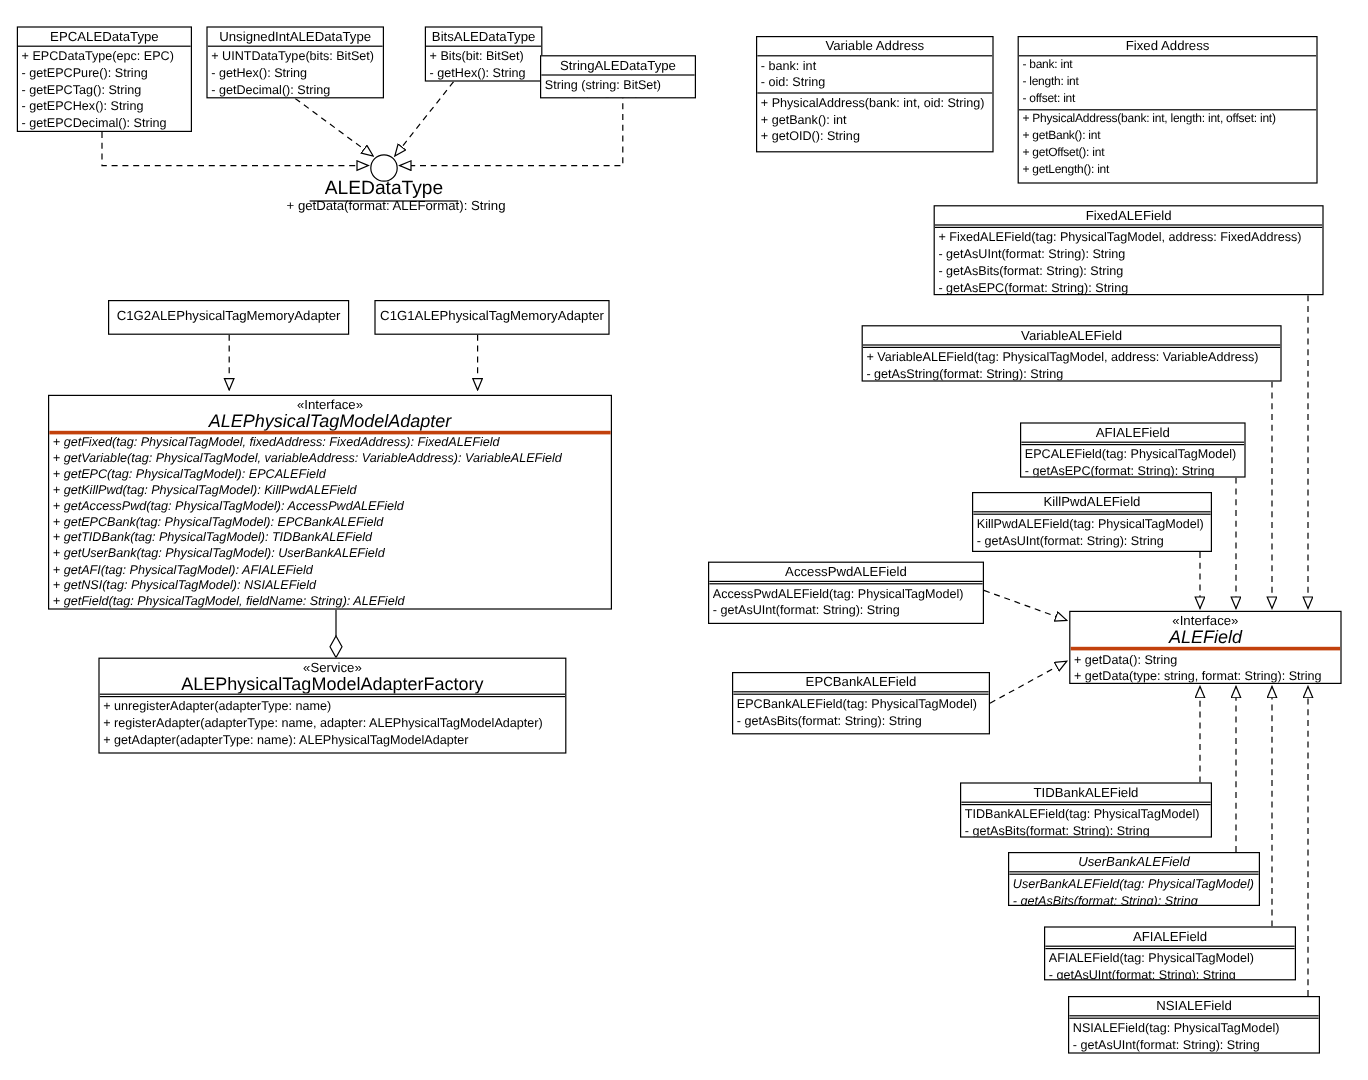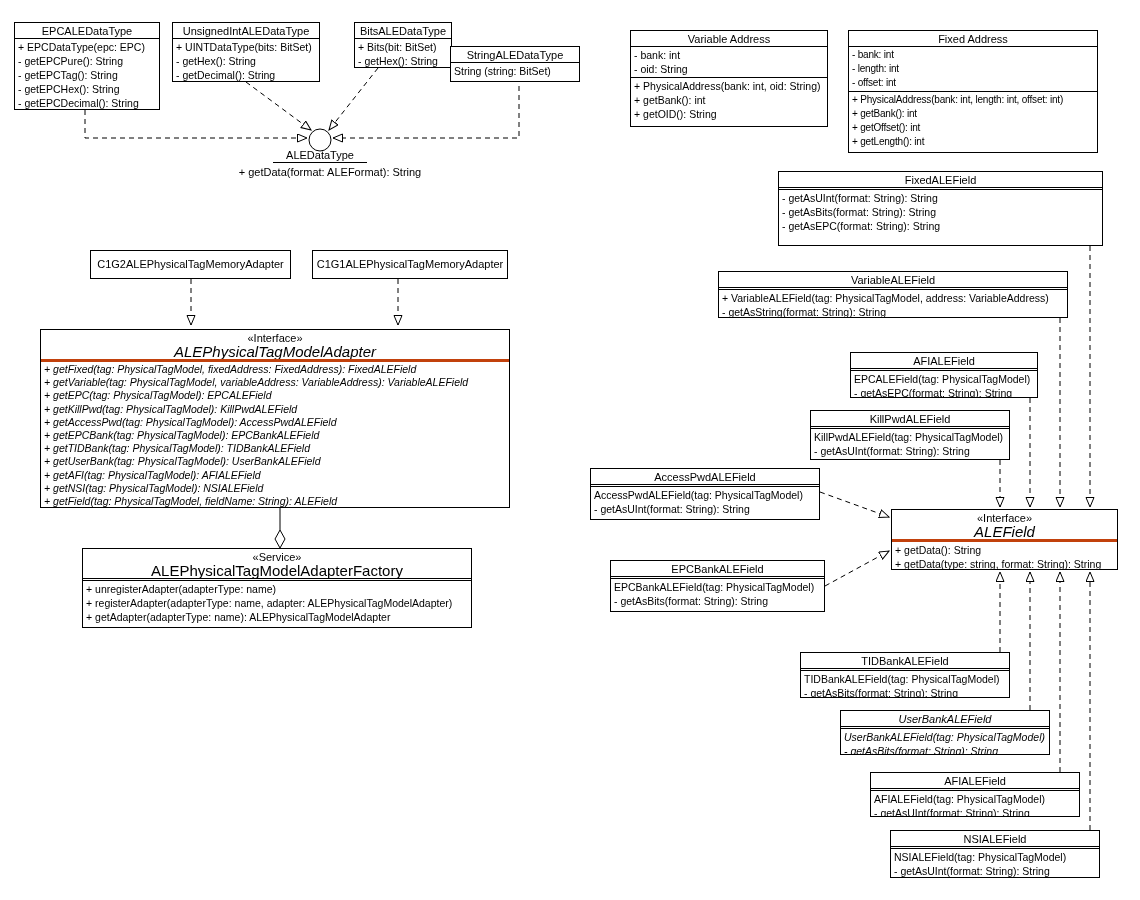--- a/index.html
+++ b/index.html
@@ -32,21 +32,21 @@
   .italic-name .uml-name { font-style: italic; }
   .uml-section { padding: 1px 3px; }
   .uml-section + .uml-section { border-top: 1px solid #000; }
   .uml-line { line-height: 14px; white-space: nowrap; overflow: hidden; }
   .members-italic .uml-section .uml-line { font-style: italic; }
   .dense .uml-line { line-height: 13.2px; }
   .tight .uml-section { font-size: 10px; letter-spacing: -0.2px; }
 
   .lollipop-label {
     position: absolute; left: 240px; top: 149px; width: 160px;
-    text-align: center; font-size: 11px;
+    text-align: center; font-size: 16px;
   }
   .lollipop-label span { border-bottom: 1px solid #000; padding: 0 13px 1px; }
   .lollipop-method {
     position: absolute; left: 215px; top: 166px; width: 230px;
     text-align: center; font-size: 11px; white-space: nowrap;
   }
 </style>
 </head>
 <body>
 
@@ -189,20 +189,21 @@
       <div class="uml-line">+ PhysicalAddress(bank: int, length: int, offset: int)</div>
       <div class="uml-line">+ getBank(): int</div>
       <div class="uml-line">+ getOffset(): int</div>
       <div class="uml-line">+ getLength(): int</div>
     </div>
 </div>
 
 <div class="uml-box sep-double" style="left:778px; top:171px; width:325px; height:75px;">
   <div class="uml-title">FixedALEField</div>
   <div class="uml-section">
+      <div class="uml-line">+ FixedALEField(tag: PhysicalTagModel, address: FixedAddress)</div>
       <div class="uml-line">- getAsUInt(format: String): String</div>
       <div class="uml-line">- getAsBits(format: String): String</div>
       <div class="uml-line">- getAsEPC(format: String): String</div>
     </div>
 </div>
 
 <div class="uml-box sep-double" style="left:718px; top:271px; width:350px; height:47px;">
   <div class="uml-title">VariableALEField</div>
   <div class="uml-section">
       <div class="uml-line">+ VariableALEField(tag: PhysicalTagModel, address: VariableAddress)</div>

